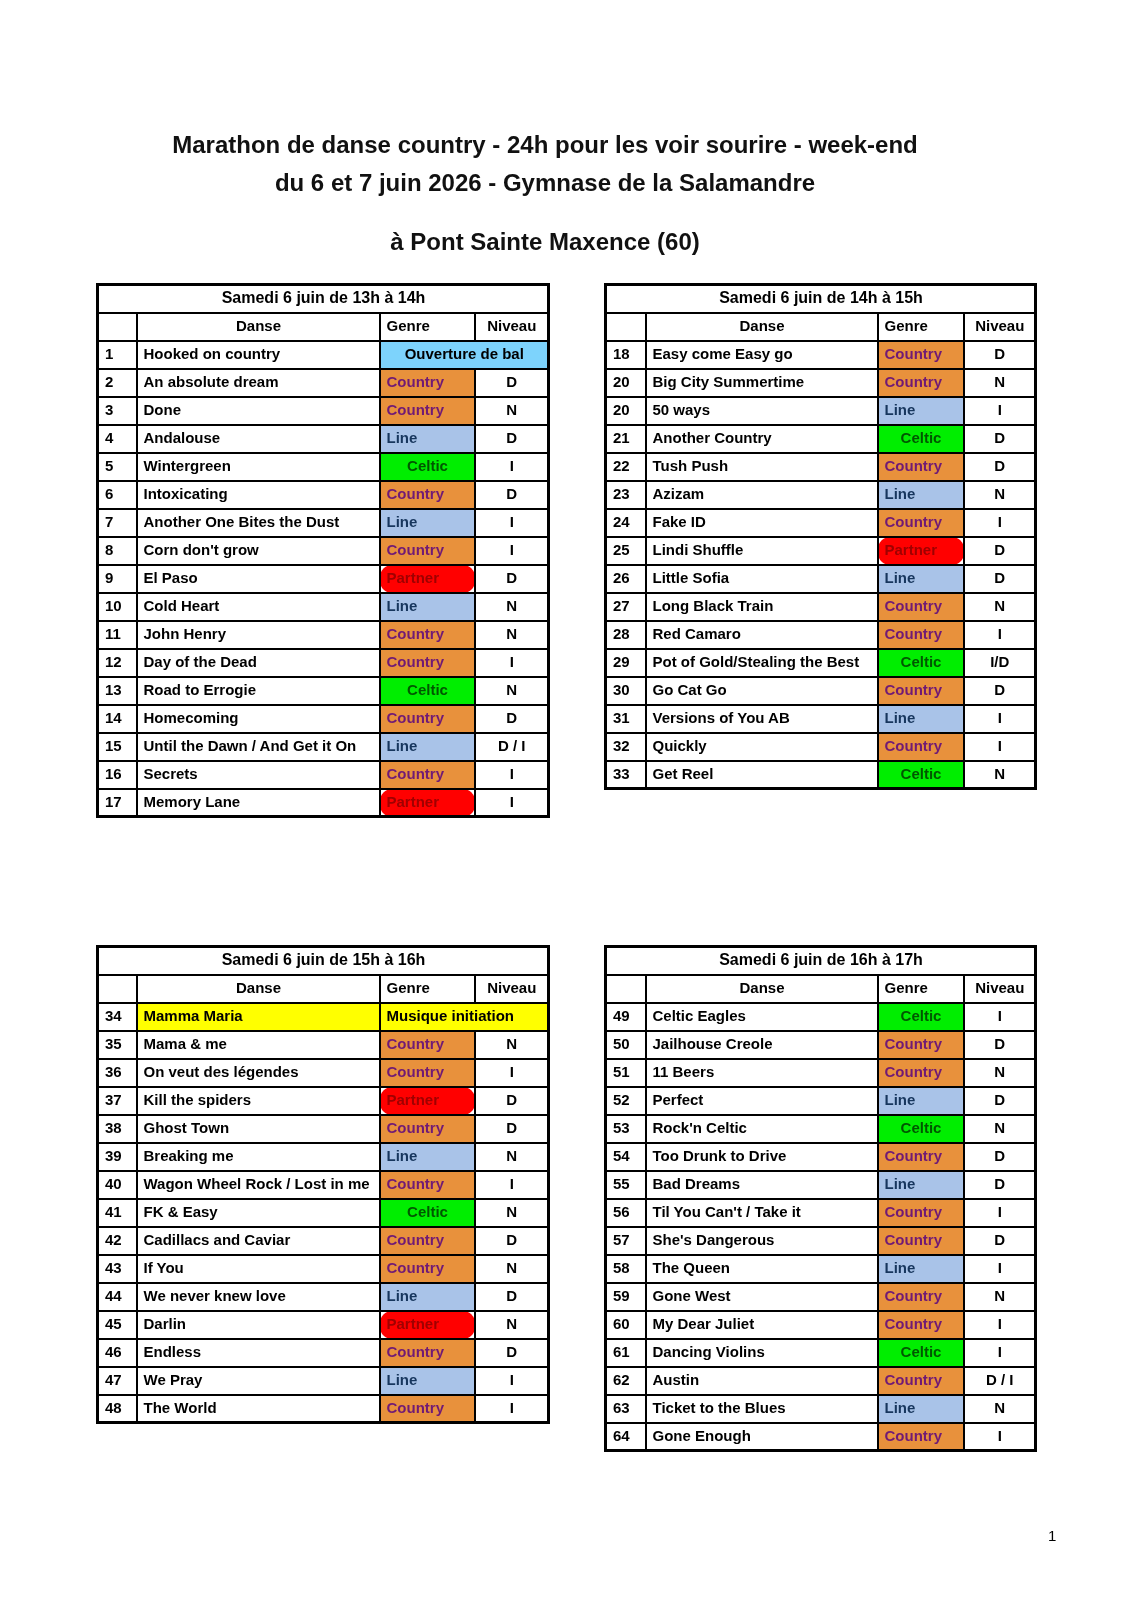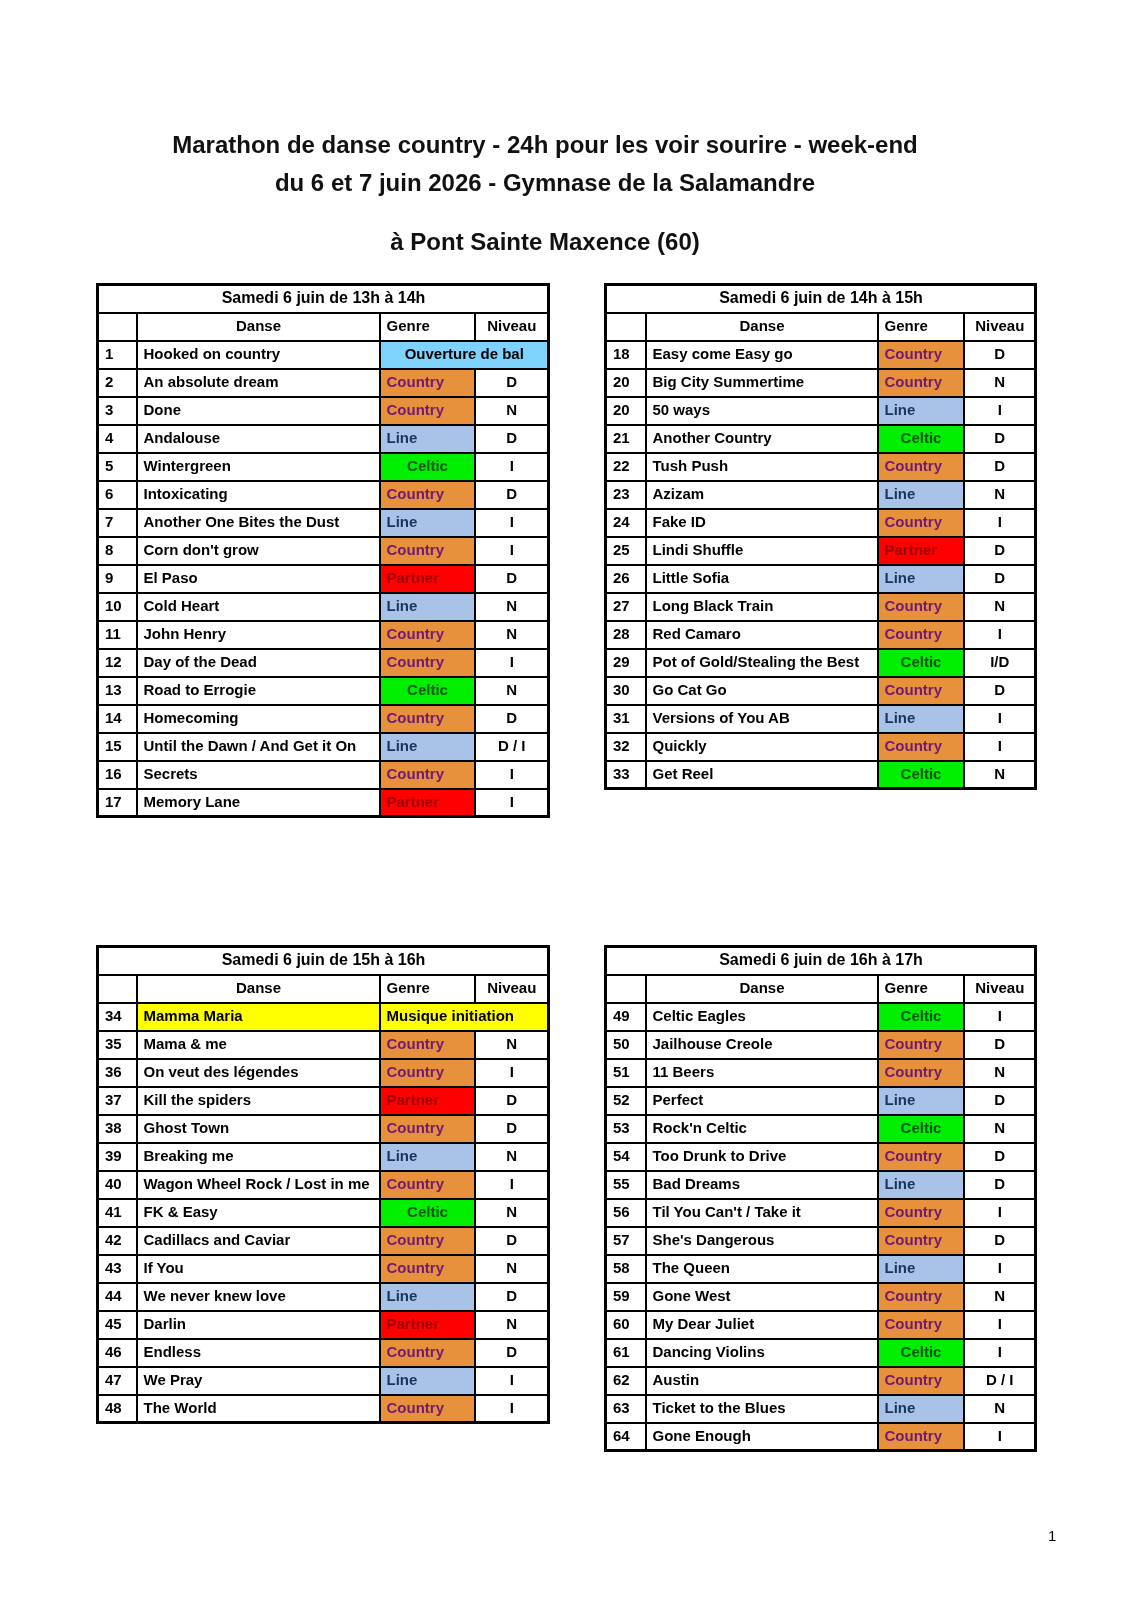--- a/index.html
+++ b/index.html
@@ -25,21 +25,21 @@
   .sched td{
     border:2px solid #000;padding:2px 5px 0 6px;vertical-align:top;
     overflow:hidden;white-space:nowrap;line-height:19px;
   }
   td.t-title{text-align:center;font-size:16px;}
   td.h-danse,td.h-niveau{text-align:center;}
   td.c-niveau{text-align:center;}
   .g-country{background:#E8913C;color:#701a75;}
   .g-line{background:#A9C3E8;color:#17365D;}
   .g-celtic{background:#00EE00;color:#005700;text-align:center;}
-  .g-partner{background:#FF0000;color:#A00000;}
+  .g-partner{background:#FF0000;color:#A00000;border-radius:12px;}
   .g-ouverture{background:#7dd3fc;color:#000;text-align:center;}
   .g-initiation{background:#FFFF00;color:#000;}
   .hl{background:#FFFF00;margin-left:36px;}
   .page-num{position:absolute;left:1048px;top:1527px;font-size:15px;font-weight:normal;}
 </style>
 </head>
 <body>
 
 <div class="page-title">
   <div class="line1">Marathon de danse country - 24h pour les voir sourire - week-end</div>

